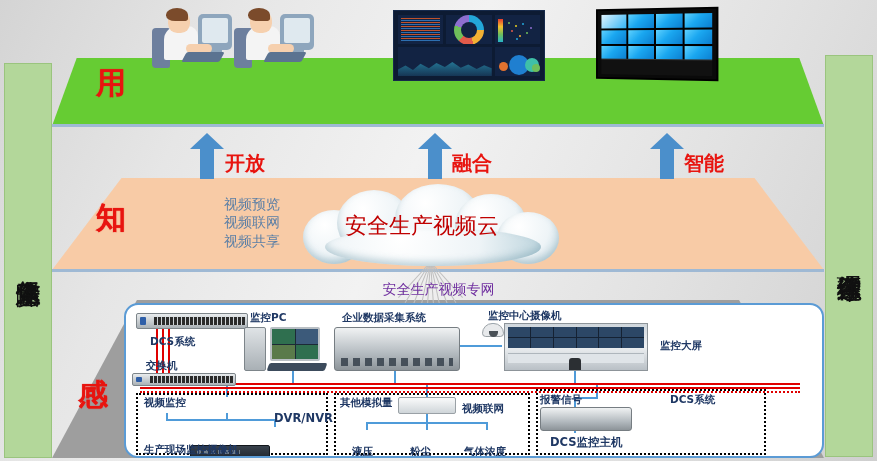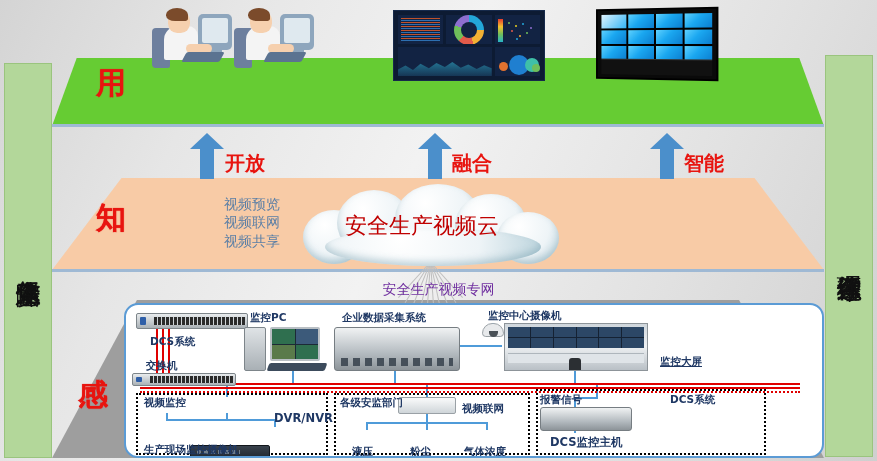--- a/index.html
+++ b/index.html
@@ -538,41 +538,41 @@
         <b></b>
           <b></b>
           <b></b>
           <b></b>
           <b></b>
           <b></b>
       </div>
       <div class="desk"></div>
       <div class="chair"></div>
     </div>
-    <div class="infra-label" style="left:534px; top:50px;text-decoration:underline;">监控大屏</div>
+    <div class="infra-label" style="left:534px; top:34px;">监控大屏</div>
     <div class="blue-line" style="left:448px; top:66px; width:2px; height:14px;"></div>
 
     <div class="red-bus" style="left:14px; top:78px; width: 660px;"></div>
     <div class="red-bus" style="left:14px; top:82px; width: 660px;"></div>
     <div class="red-dot-bus" style="left:14px; top:86px; width: 660px;"></div>
 
     <div class="dashbox" style="left:10px; top:88px; width:192px; height:62px;"></div>
     <div class="infra-label" style="left:18px; top:91px;">视频监控</div>
     <div class="dev dvr" style="left:64px; top:92px; width:80px; height:16px;"></div>
     <div class="infra-label" style="left:148px; top:106px; font-size:11.5px;">DVR/NVR</div>
     <div class="blue-line" style="left:100px; top:80px; width:2px; height:12px;"></div>
     <div class="blue-line" style="left:40px; top:114px; width:110px; height:2px;"></div>
     <div class="blue-line" style="left:40px; top:108px; width:2px; height:8px;"></div>
     <div class="blue-line" style="left:100px; top:108px; width:2px; height:8px;"></div>
     <div class="blue-line" style="left:148px; top:114px; width:2px; height:8px;"></div>
 
     <div class="infra-label" style="left:18px; top:138px;">生产现场监控摄像机</div>
 
     <div class="dashbox" style="left:208px; top:88px; width:196px; height:62px;"></div>
-    <div class="infra-label" style="left:214px; top:91px;">各级安监部门</div>
+    <div class="infra-label" style="left:214px; top:91px;">其他模拟量</div>
     <div class="dev conv" style="left:272px; top:92px; width:58px; height:17px;"></div>
     <div class="infra-label" style="left:336px; top:97px;">视频联网</div>
     <div class="blue-line" style="left:300px; top:80px; width:2px; height:12px;"></div>
     <div class="blue-line" style="left:240px; top:117px; width:122px; height:2px;"></div>
     <div class="blue-line" style="left:300px; top:109px; width:2px; height:10px;"></div>
     <div class="blue-line" style="left:240px; top:117px; width:2px; height:8px;"></div>
     <div class="blue-line" style="left:300px; top:117px; width:2px; height:8px;"></div>
     <div class="blue-line" style="left:360px; top:117px; width:2px; height:8px;"></div>
 
     <div class="infra-label" style="left:226px; top:140px;">液压</div>

